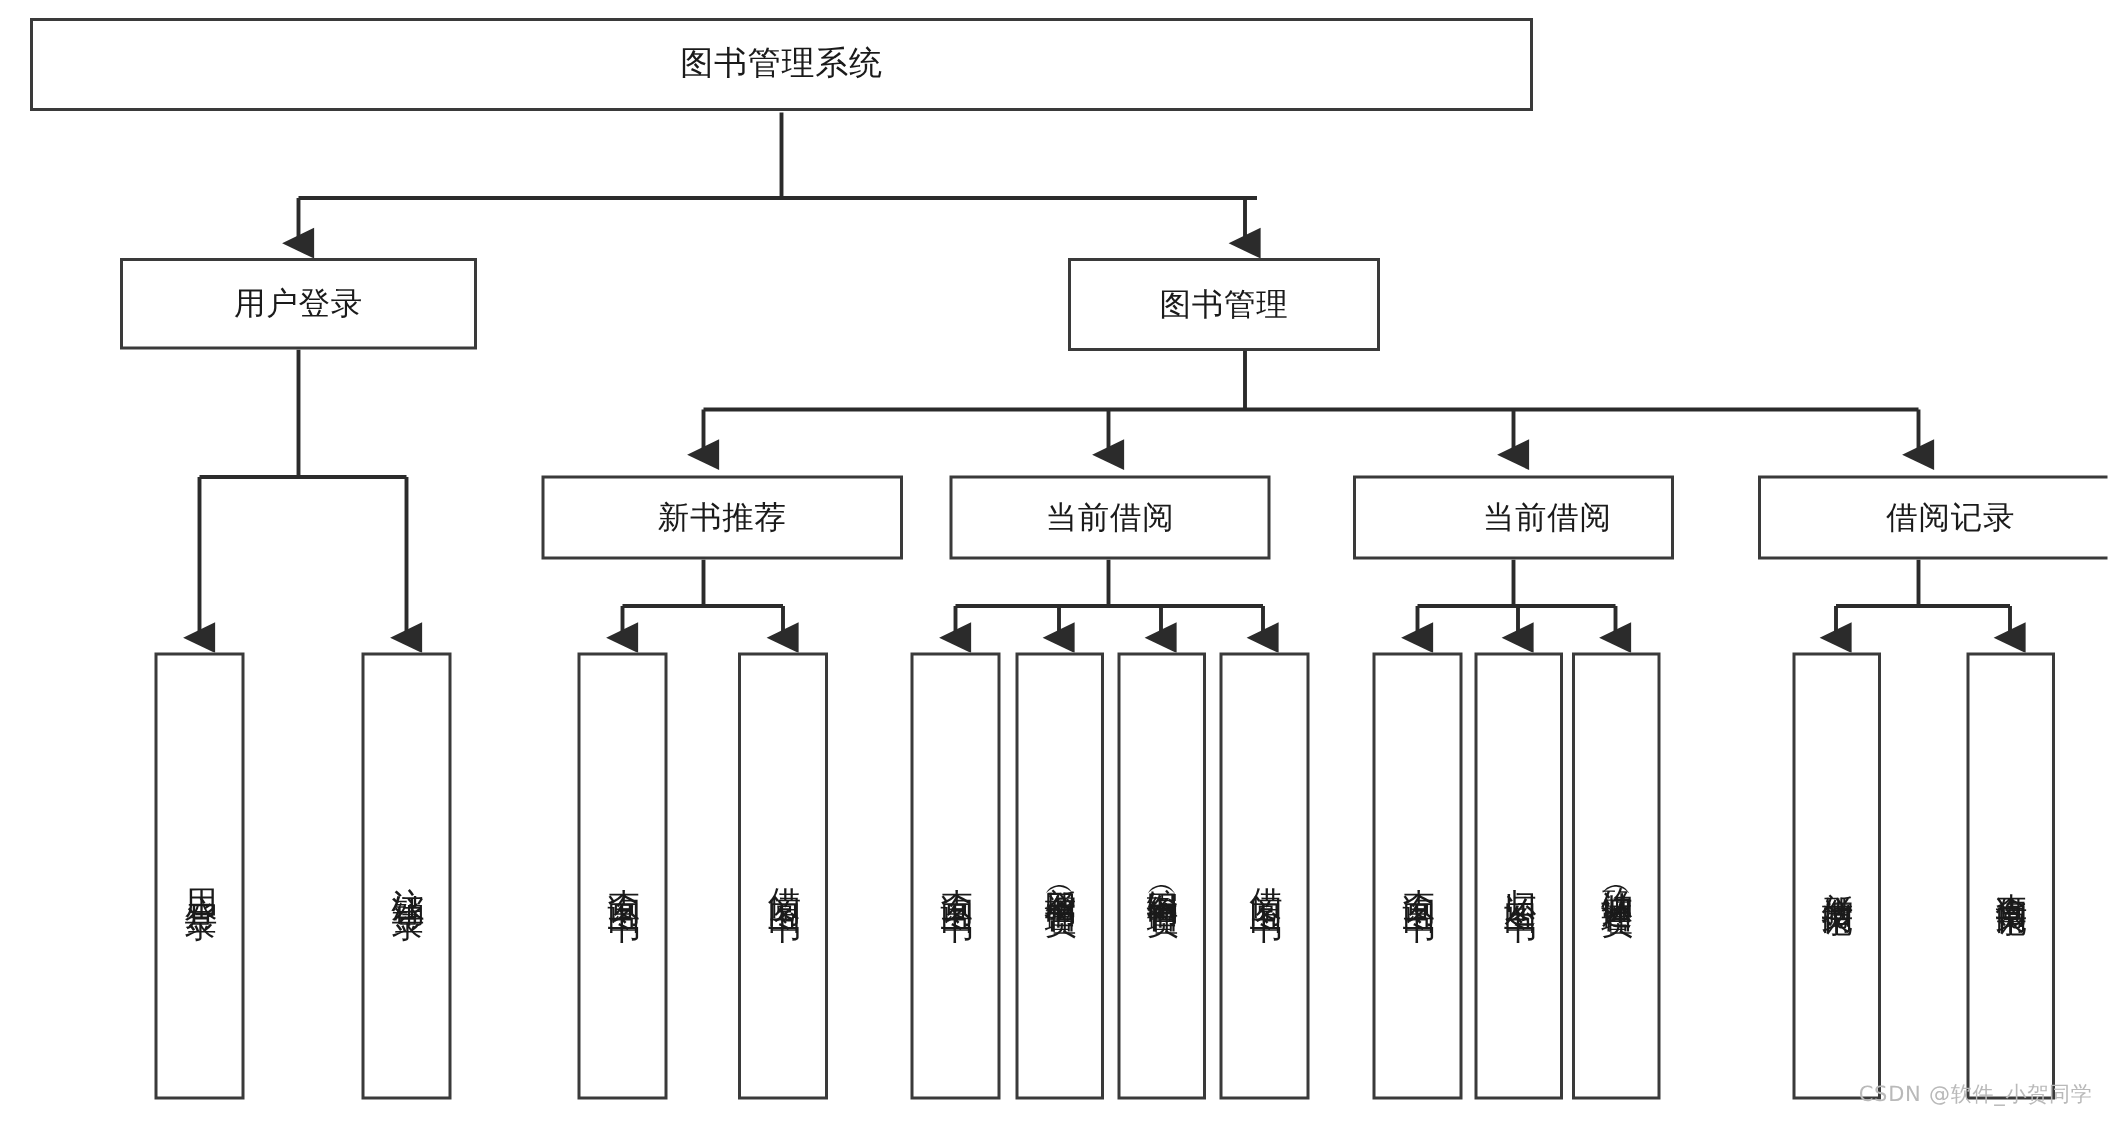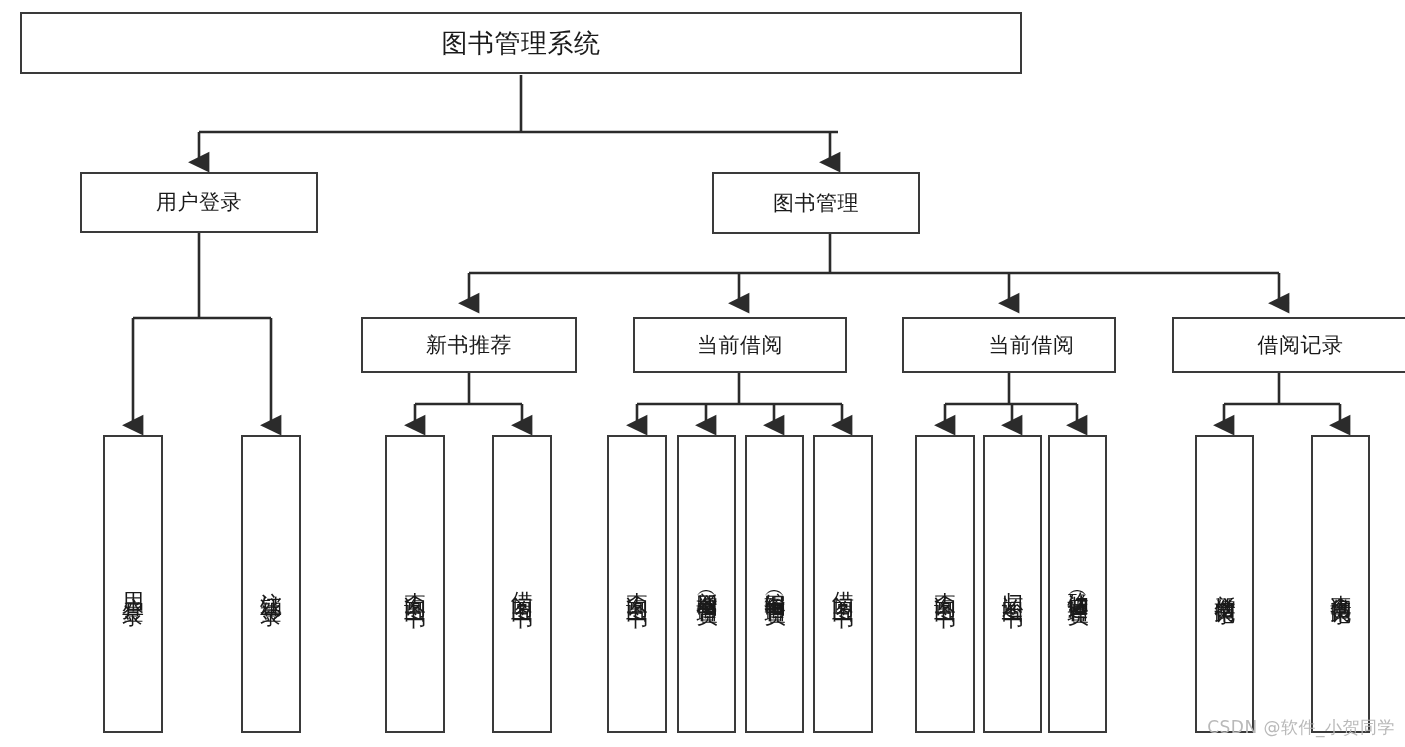--- a/index.html
+++ b/index.html
@@ -46,21 +46,21 @@
     line-height: 1.18;
     letter-spacing: 0.5px;
     white-space: nowrap;
   }
   
   .node.h .node-label {
     font-size: 21px;
     writing-mode: horizontal-tb;
   }
   .node.root .node-label {
-    font-size: 26px;
+    font-size: 22px;
   }
   
   .node.v {
     align-items: center;
     justify-content: center;
     padding: 4px 0;
   }
   .node.v .node-label {
     writing-mode: vertical-rl;
     text-orientation: upright;
@@ -71,21 +71,21 @@
     max-height: 100%;
   }
   .node.v.long .node-label {
     font-size: 21px;
     letter-spacing: 2px;
   }
   .watermark {
     position: absolute;
     right: 10px;
     bottom: 8px;
-    font-size: 17px;
+    font-size: 14px;
     color: #b9b9b9;
     letter-spacing: 0.5px;
     z-index: 5;
     white-space: nowrap;
     font-family: "DejaVu Sans", "Liberation Sans", sans-serif;
   }
 </style>
 </head>
 <body>
 
@@ -146,21 +146,21 @@
   </div>
 
   <div class="node h" style="left:80px; top:172px; width:238px; height:61px;">
     <span class="node-label">用户登录</span>
   </div>
 
   <div class="node h" style="left:712px; top:172px; width:208px; height:62px;">
     <span class="node-label">图书管理</span>
   </div>
 
-  <div class="node h" style="left:361px; top:317px; width:216px; height:56px;">
+  <div class="node h" style="left:361px; top:317px; width:241px; height:56px;">
     <span class="node-label">新书推荐</span>
   </div>
 
   <div class="node h" style="left:633px; top:317px; width:214px; height:56px;">
     <span class="node-label">当前借阅</span>
   </div>
 
   <div class="node h" style="left:902px; top:317px; width:214px; height:56px;padding-left:45px;">
     <span class="node-label">当前借阅</span>
   </div>

